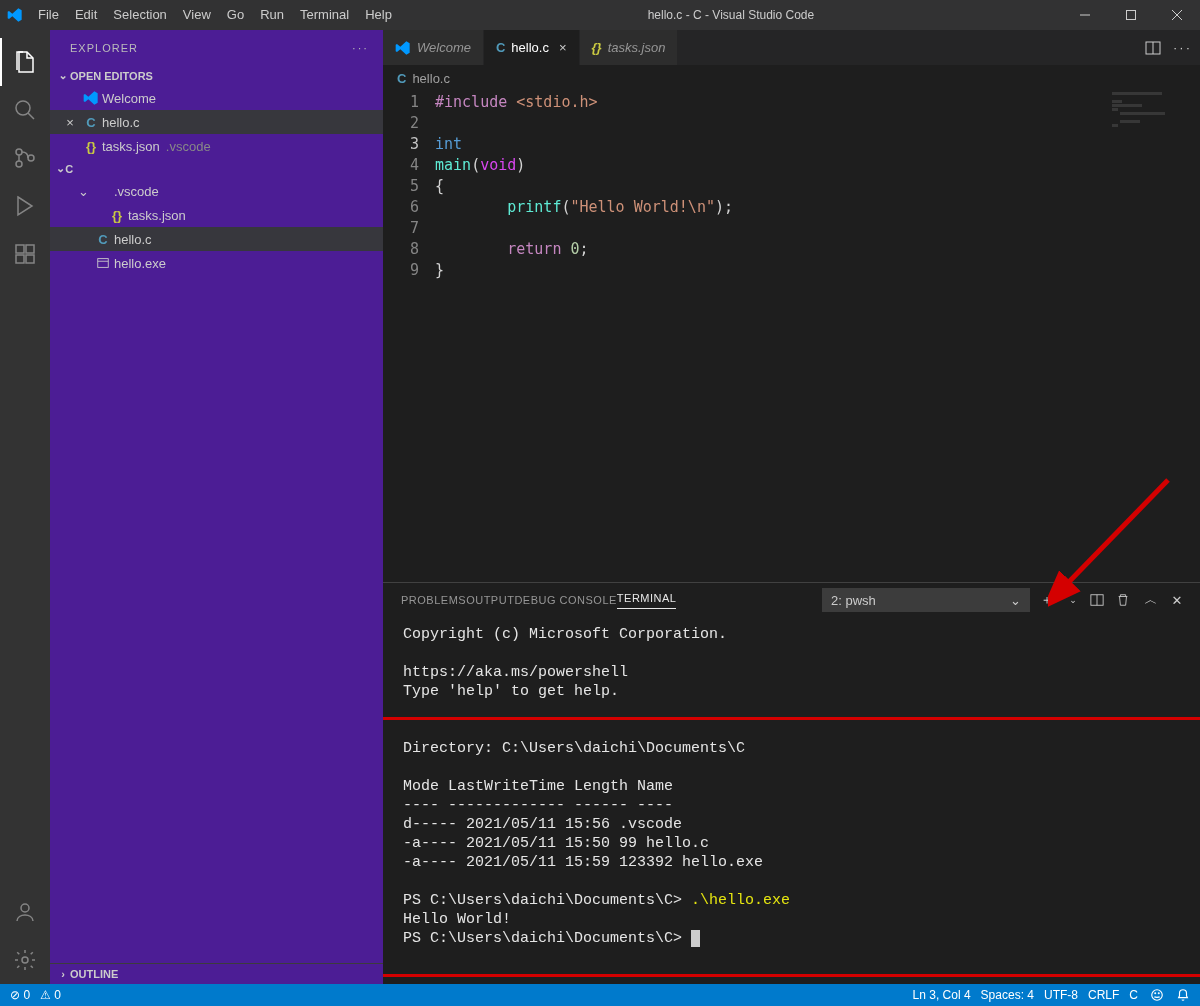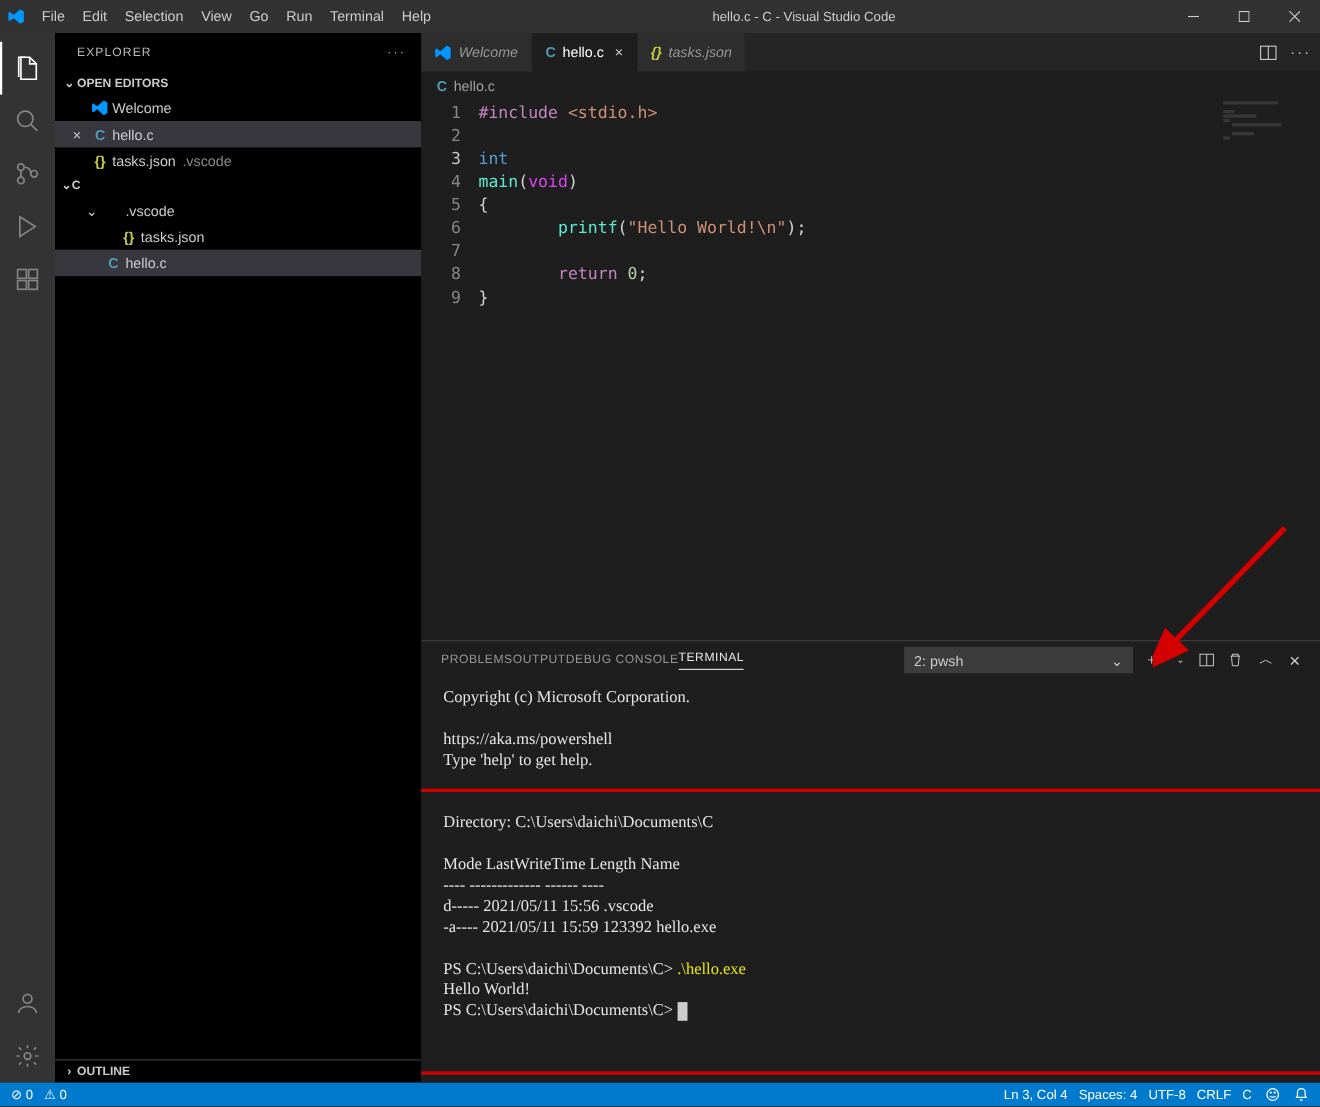--- a/index.html
+++ b/index.html
@@ -9,21 +9,21 @@
 .menu{display:flex}
 .menu span{padding:0 8px;line-height:30px;cursor:pointer}
 .title-center{flex:1;text-align:center;color:#ccc;font-size:12px}
 .win-controls{display:flex}
 .win-controls div{width:46px;height:30px;display:flex;align-items:center;justify-content:center;cursor:pointer}
 .body-area{display:flex;height:954px}
 .activitybar{width:50px;background:#333;display:flex;flex-direction:column;align-items:center;padding-top:8px}
 .activitybar .ab-item{width:50px;height:48px;display:flex;align-items:center;justify-content:center;color:#858585;cursor:pointer}
 .activitybar .ab-item.active{color:#fff;border-left:2px solid #fff}
 .activitybar .spacer{flex:1}
-.sidebar{width:333px;background:#000000;display:flex;flex-direction:column}
+.sidebar{width:333px;background:#4c1d95;display:flex;flex-direction:column}
 .sidebar-header{height:35px;display:flex;align-items:center;justify-content:space-between;padding:0 14px 0 20px;color:#bbb;font-size:11px;letter-spacing:1px}
 .section-hdr{display:flex;align-items:center;padding:4px 6px;font-size:11px;font-weight:700;color:#ccc;cursor:pointer}
 .section-hdr .chev{width:14px;text-align:center}
 .tree-item{display:flex;align-items:center;height:24px;padding-left:16px;cursor:pointer;color:#ccc}
 .tree-item .icon{width:22px;display:flex;justify-content:center}
 .tree-item.selected{background:#37373d}
 .tree-item .close-x{width:20px;text-align:center;color:#ccc}
 .tree-item .dim{color:#888;margin-left:6px}
 .folder-hdr{display:flex;align-items:center;padding:4px 6px;font-size:11px;font-weight:700;cursor:pointer}
 .editor-area{flex:1;display:flex;flex-direction:column;background:#1e1e1e}
@@ -48,21 +48,21 @@
 .num{color:#b5cea8}
 .tok-void{color:#d946ef}
 .minimap{position:absolute;right:0;top:0;width:90px;height:100%;opacity:.35}
 .panel{height:402px;background:#1e1e1e;display:flex;flex-direction:column;border-top:1px solid #414141}
 .panel-tabs{height:34px;display:flex;align-items:center;padding-left:18px;}
 .ptab{font-size:11px;color:#969696;letter-spacing:.5px;cursor:pointer}
 .ptab.active{color:#e7e7e7;border-bottom:1px solid #e7e7e7;padding-bottom:4px}
 .panel-tabs .right{margin-left:auto;display:flex;align-items:center;gap:8px;padding-right:14px}
 .term-select{background:#3c3c3c;color:#ccc;border:1px solid #3c3c3c;height:24px;width:208px;padding:0 8px;display:flex;align-items:center;justify-content:space-between;cursor:pointer;font-size:13px}
 .picon{color:#ccc;cursor:pointer;width:18px;text-align:center}
-.terminal{flex:1;font-family:Liberation Serif, serif;font-size:15px;line-height:19px;color:#e5e5e5;padding:8px 16px 4px 20px;position:relative;overflow:hidden}
+.terminal{flex:1;font-family:Liberation Mono, monospace;font-size:15px;line-height:19px;color:#e5e5e5;padding:8px 16px 4px 20px;position:relative;overflow:hidden}
 .highlight-box{position:absolute;border:3px solid #d40000;pointer-events:none}
 .cmd-yellow{color:#e5e510}
 .statusbar{height:22px;background:#007acc;color:#fff;display:flex;align-items:center;font-size:12px;padding:0 10px}
 .statusbar .sgroup{display:flex;align-items:center;gap:10px}
 .statusbar .sgroup span{cursor:pointer}
 .statusbar .grow{flex:1}
 .outline-sec{margin-top:auto;border-top:1px solid #3c3c3c}
 svg{display:block}
 .c-icon{color:#519aba}
 .json-icon{color:#cbcb41}
@@ -212,20 +212,30 @@
             <span class="json-icon" style="font-weight:700">{}</span>
           </span>
           <span>tasks.json</span>
         </div>
         <div class="tree-item selected" style="padding-left: 28px;">
           <span style="width:14px"></span>
           <span class="icon">
             <span class="c-icon" style="font-weight:700">C</span>
           </span>
           <span>hello.c</span>
+        </div>
+        <div class="tree-item" style="padding-left: 28px;">
+          <span style="width:14px"></span>
+          <span class="icon">
+            <svg width="14" height="14" viewBox="0 0 16 16" fill="none" stroke="#ccc">
+              <rect x="2" y="3" width="12" height="10"></rect>
+              <line x1="2" y1="6" x2="14" y2="6"></line>
+            </svg>
+          </span>
+          <span>hello.exe</span>
         </div>
       </div>
    <div class="outline-sec section-hdr">
      <span class="chev">›</span>
      <span>OUTLINE</span>
    </div>
  </div>
 
  <div class="editor-area">
    <div class="tabbar" id="tabs">
@@ -320,20 +330,21 @@
           <div>&nbsp;</div>
           <div>https://aka.ms/powershell</div>
           <div>Type 'help' to get help.</div>
           <div>&nbsp;</div>
           <div>&nbsp;</div>
           <div>    Directory: C:\Users\daichi\Documents\C</div>
           <div>&nbsp;</div>
           <div>Mode                 LastWriteTime         Length Name</div>
           <div>----                 -------------         ------ ----</div>
           <div>d-----        2021/05/11     15:56                .vscode</div>
+          <div>-a----        2021/05/11     15:50             99 hello.c</div>
           <div>-a----        2021/05/11     15:59         123392 hello.exe</div>
           <div>&nbsp;</div>
           <div>PS C:\Users\daichi\Documents\C&gt; <span class="cmd-yellow">.\hello.exe</span></div>
           <div>Hello World!</div>
           <div>PS C:\Users\daichi\Documents\C&gt; <span class="term-cursor"></span></div>
           <div class="highlight-box" style="left:-8px;top:100px;width:914px;height:260px"></div>
         </div>
    </div>
  </div>
 </div>

